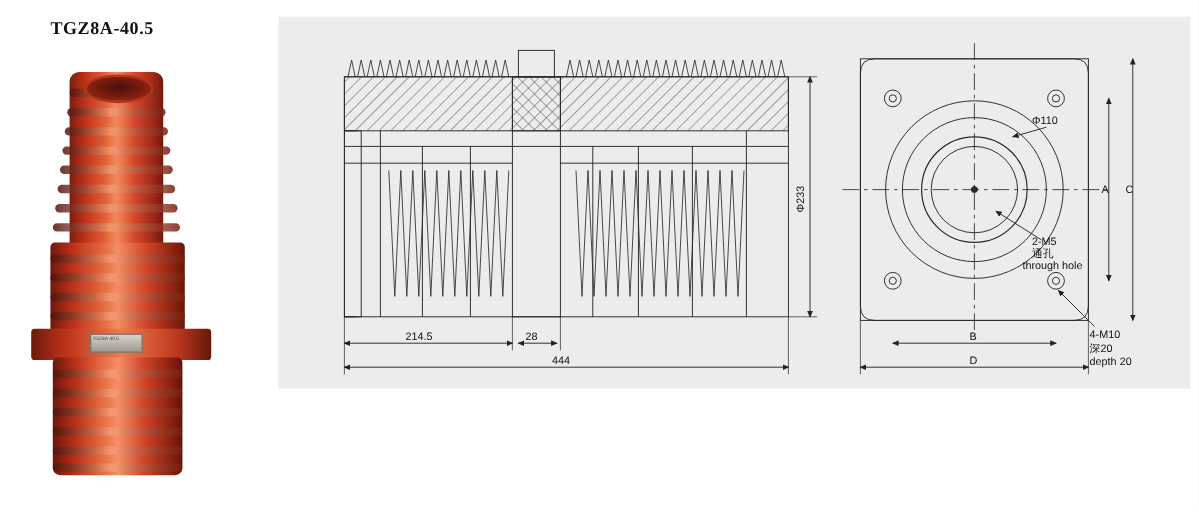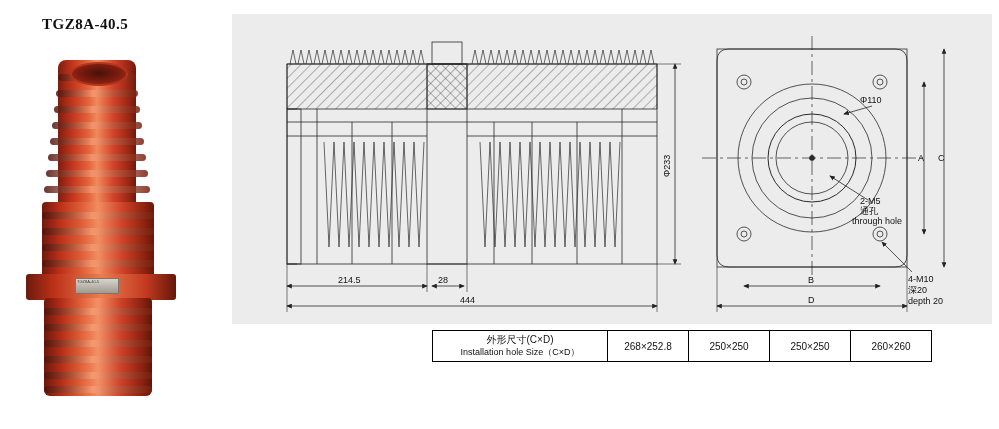--- a/index.html
+++ b/index.html
@@ -245,26 +245,16 @@
         <text x="686" y="147">A</text>
         <text x="706" y="147">C</text>
         <text x="576" y="269">B</text>
         <text x="576" y="289">D</text>
       </g>
     </svg>
   </div>
 
   <table class="spec-table">
     <tbody>
-      <tr>
-        <td class="head">
-          <div class="cn">外形尺寸(C×D)</div>
-          <div class="en">Installation hole Size（C×D）</div>
-        </td>
-        <td class="val">268×252.8</td>
-        <td class="val">250×250</td>
-        <td class="val">250×250</td>
-        <td class="val">260×260</td>
-      </tr>
     </tbody>
   </table>
 
 </div>
 
 </body></html>

